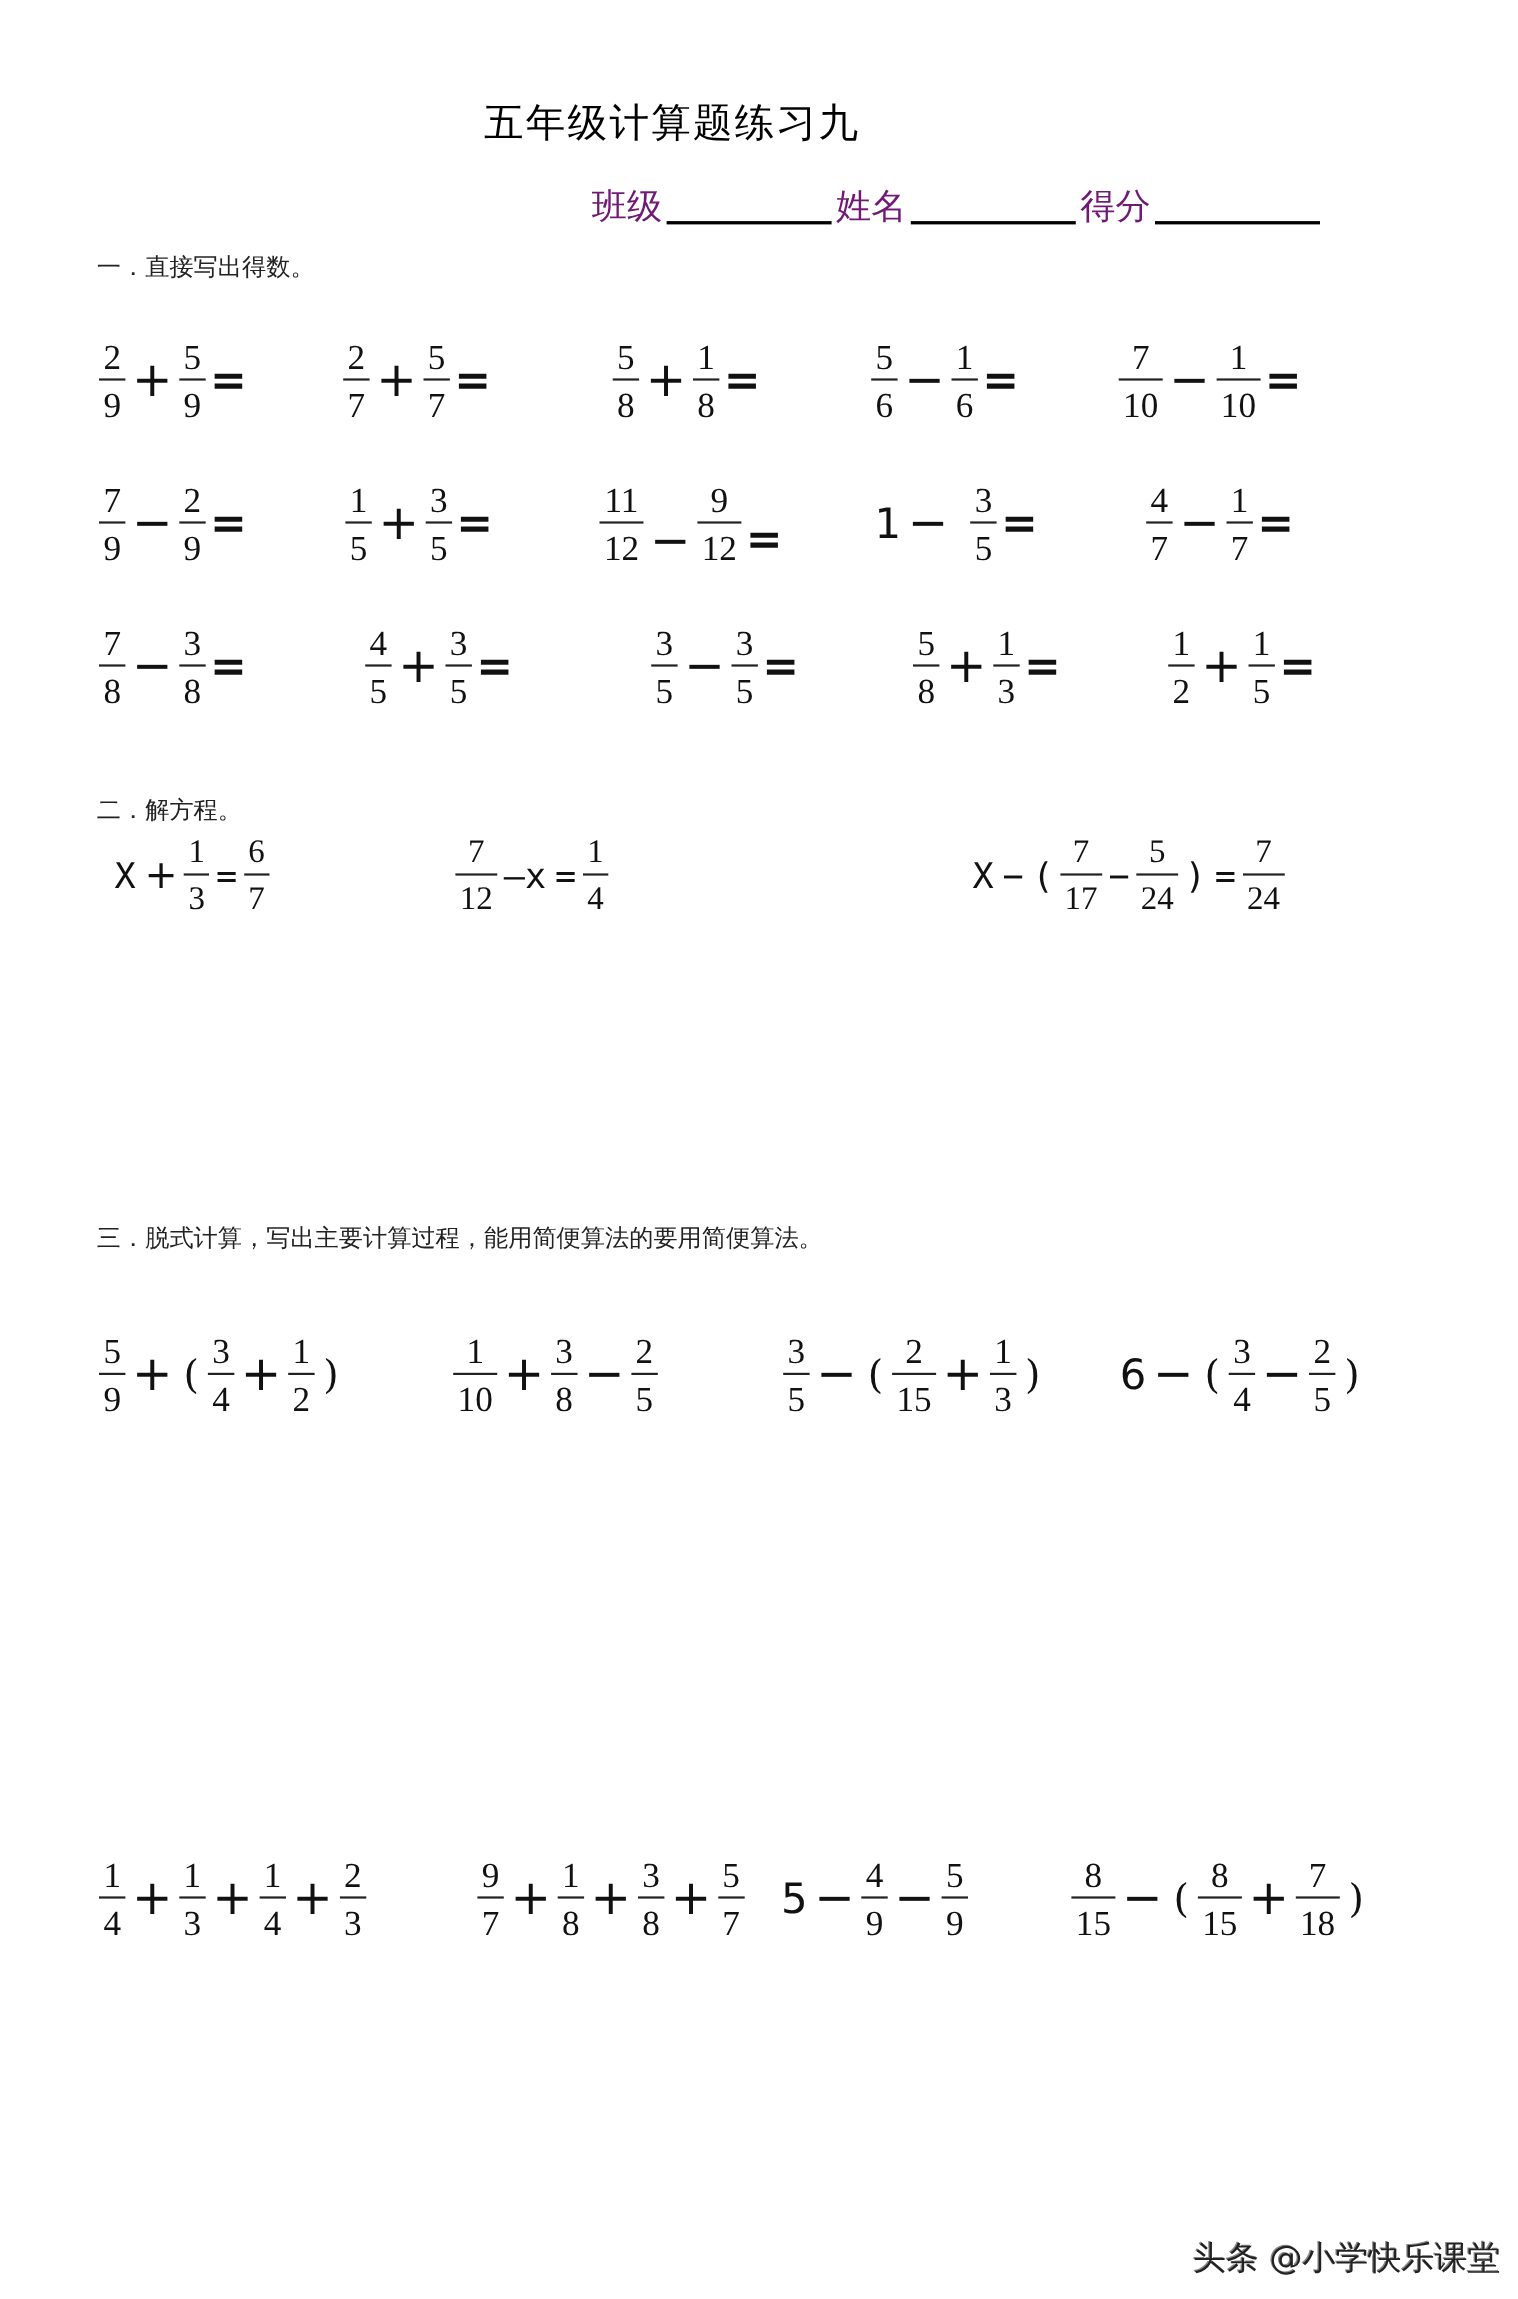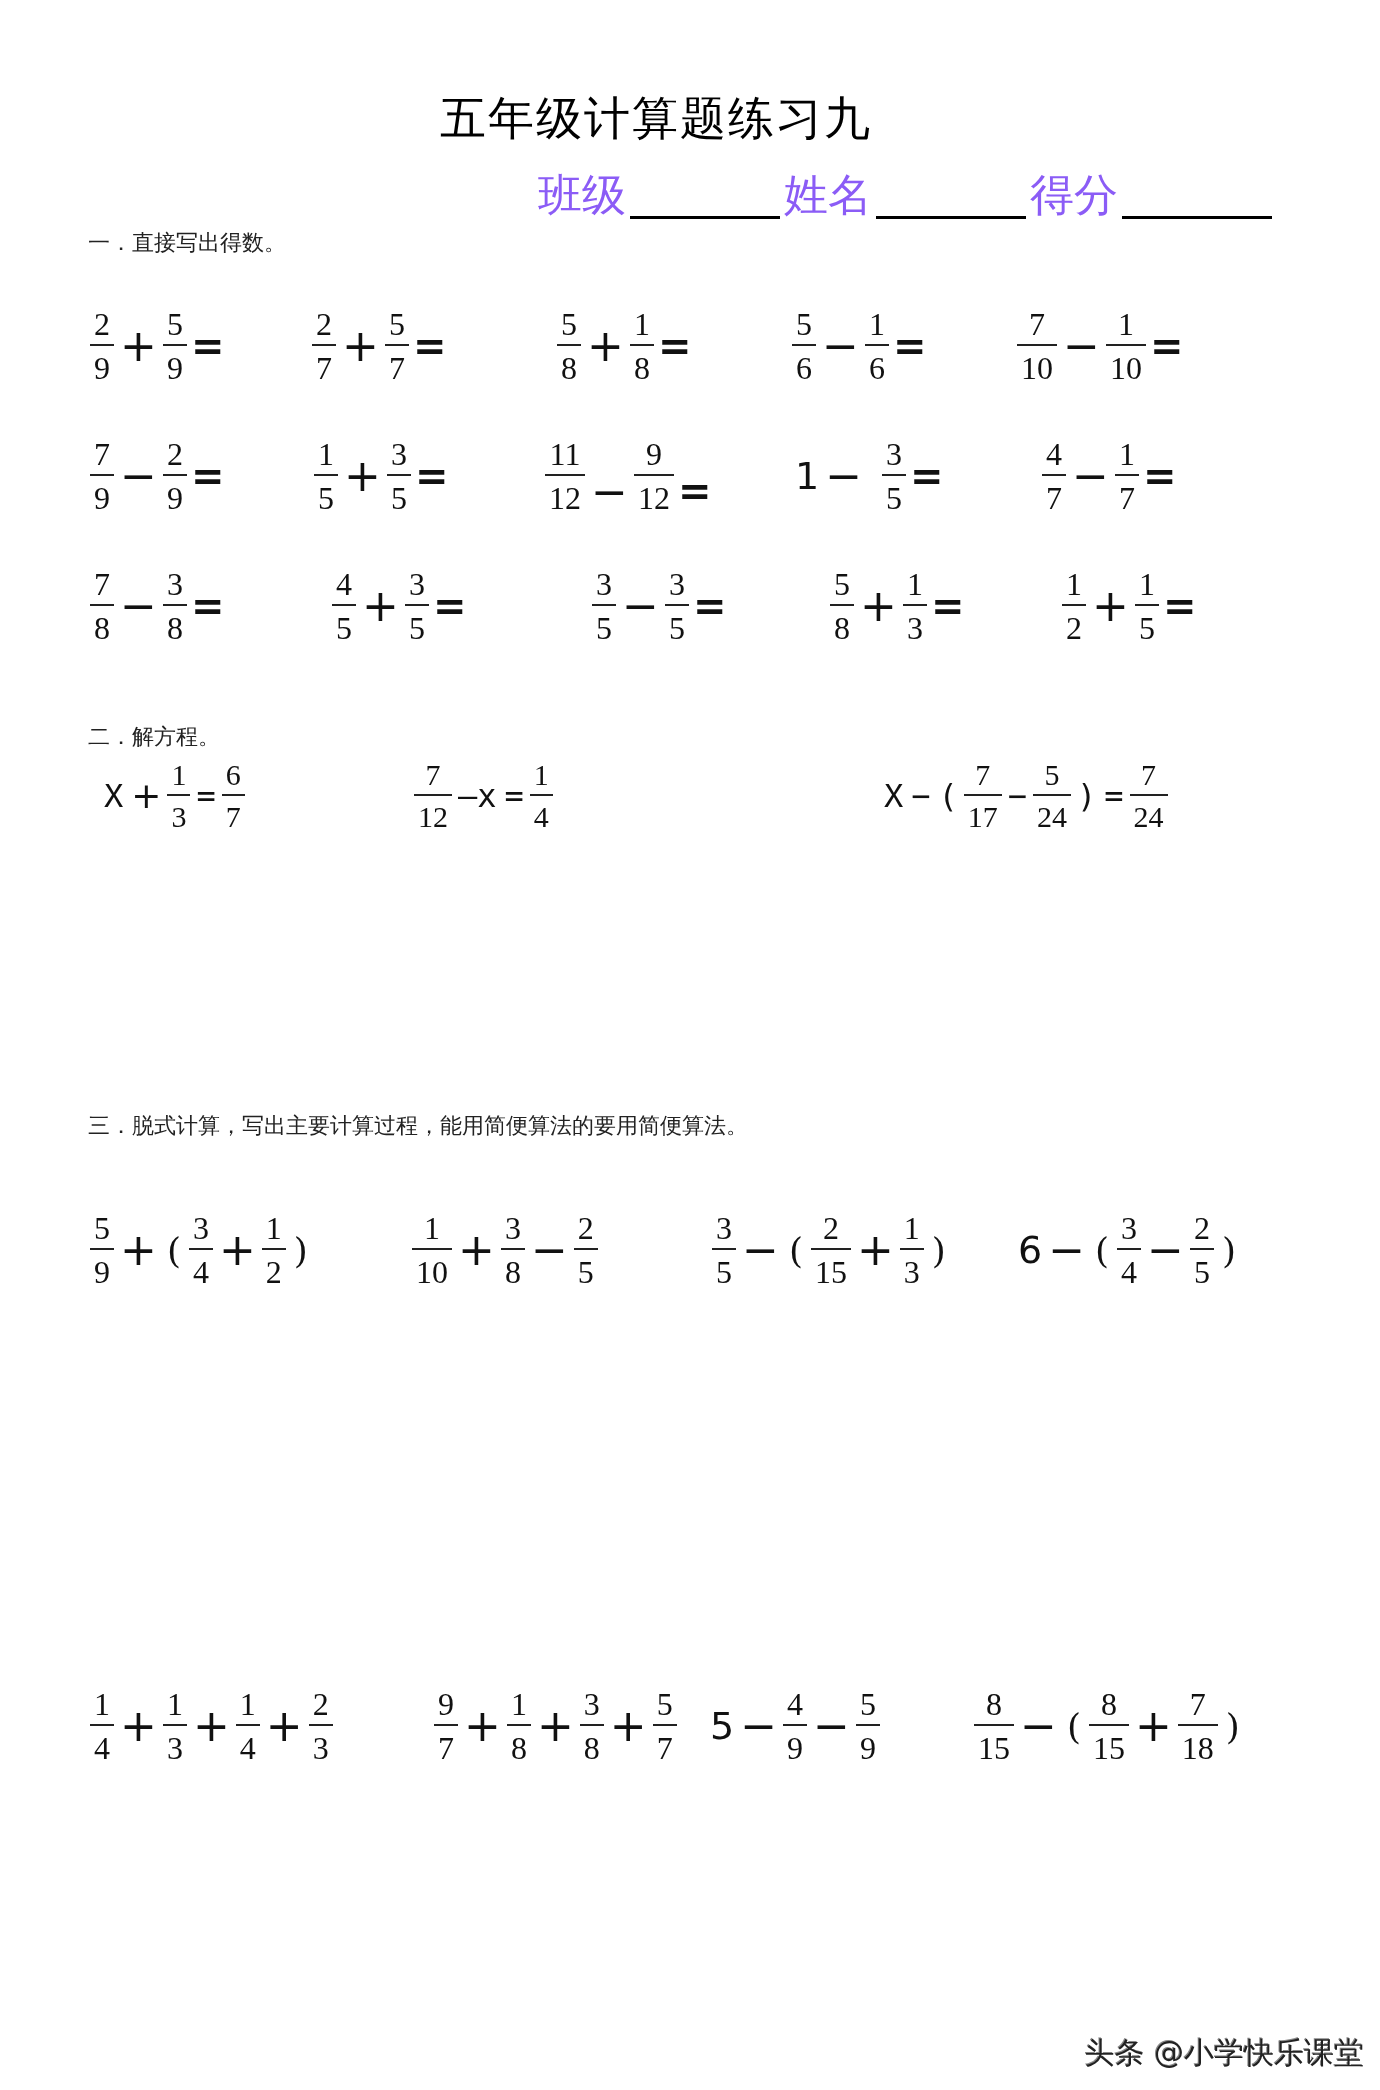--- a/index.html
+++ b/index.html
@@ -1,20 +1,20 @@
 <!DOCTYPE html>
 <html><head>
 <meta charset="utf-8">
 <style>
   html, body { margin: 0; padding: 0; background: #ffffff; }
   body { width: 1380px; height: 2090px; position: relative; overflow: hidden;
          font-family: "DejaVu Serif", "Liberation Serif", serif; color: #111; }
   .abs { position: absolute; }
-  .title { left: 440px; top: 88px; font-size: 46px; font-family: "DejaVu Sans", sans-serif; letter-spacing: 2px; color: #000; }
-  .info { left: 538px; top: 166px; font-size: 44px; font-family: "DejaVu Sans", sans-serif; display: flex; align-items: flex-end; color: #8b5cf6; }
+  .title { left: 440px; top: 88px; font-size: 36px; font-family: "DejaVu Sans", sans-serif; letter-spacing: 2px; color: #000; }
+  .info { left: 538px; top: 166px; font-size: 32px; font-family: "DejaVu Sans", sans-serif; display: flex; align-items: flex-end; color: #701a75; }
   .info .blank { display: inline-block; width: 150px; border-bottom: 3px solid #000; margin: 0 4px 6px 4px; height: 1px; }
   .section-h { font-size: 22px; font-family: "DejaVu Sans", sans-serif; color: #222; }
   .expr { display: flex; align-items: center; font-family: "Liberation Serif", "DejaVu Serif", serif; }
   .frac { display: inline-flex; flex-direction: column; align-items: center; font-size: 32px; line-height: 1; margin: 0 2px; }
   .frac .num { padding: 0 4px 4px 4px; }
   .frac .den { padding: 6px 4px 0 4px; border-top: 2px solid #222; }
   .op { font-size: 44px; font-family: "DejaVu Sans", sans-serif; margin: 0 4px; line-height: 1; }
   .eq { font-size: 40px; font-family: "DejaVu Sans", sans-serif; font-weight: bold; margin-left: 2px; }
   .whole { font-size: 38px; font-family: "DejaVu Sans", sans-serif; margin-right: 2px; }
   .paren { font-size: 36px; font-family: "DejaVu Serif", serif; margin: 0 6px; }

